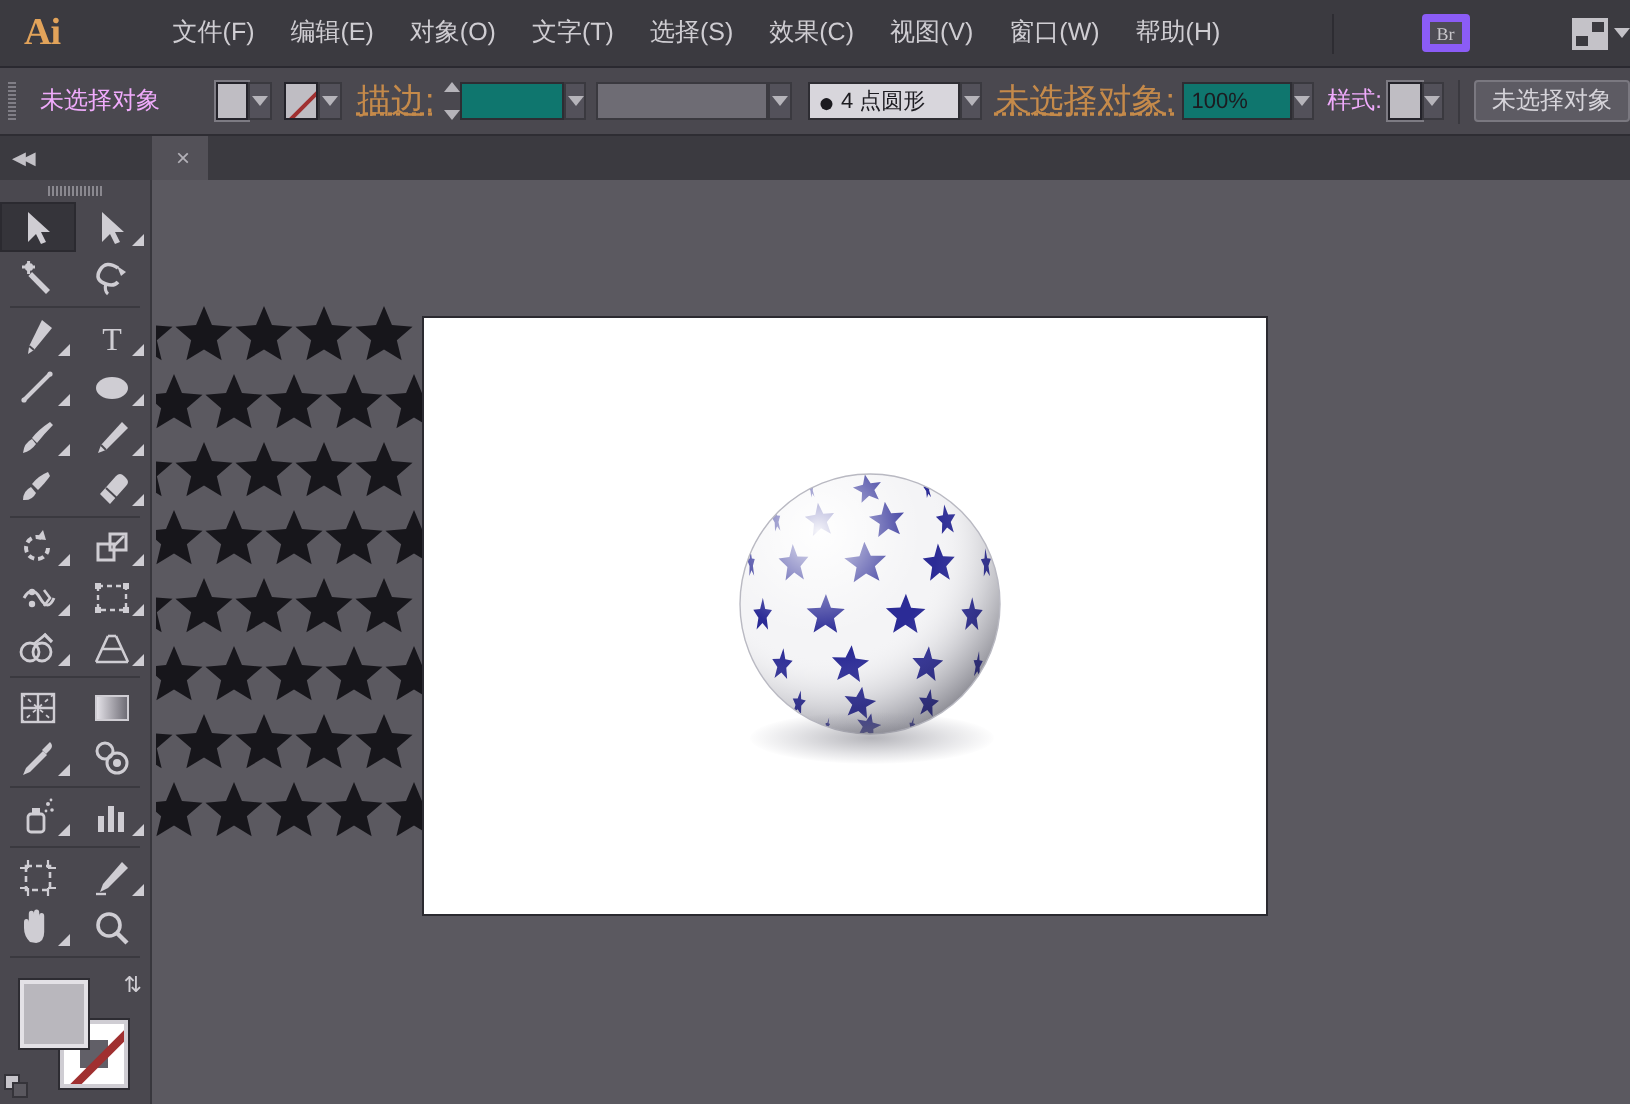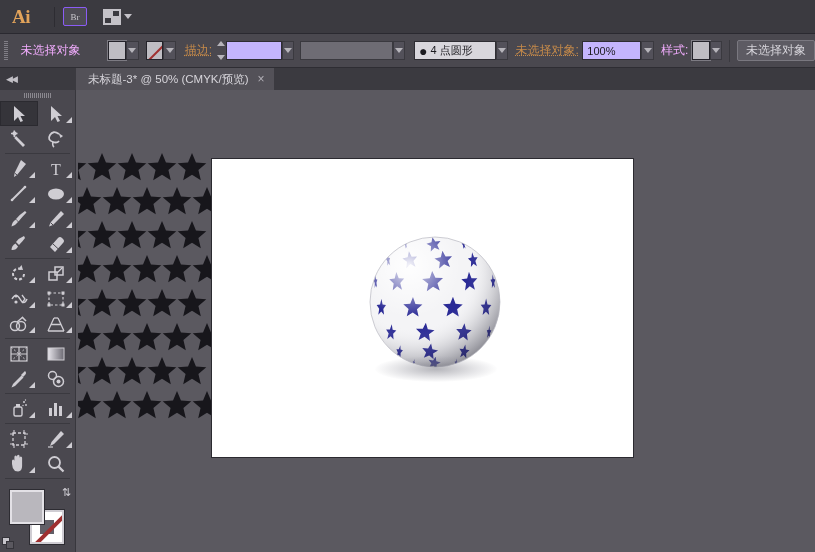--- a/index.html
+++ b/index.html
@@ -10,40 +10,41 @@
     font-family: "Liberation Sans", "DejaVu Sans", sans-serif;
   }
   #app { position: relative; width: 815px; height: 552px; }
 
   
   .menubar {
     position: absolute; left: 0; top: 0; width: 815px; height: 34px;
     background: #3b3a40;
     display: flex; align-items: center;
     border-bottom: 1px solid #2a2930;
+    justify-content: space-between;
   }
   .ai-logo {
     width: 42px; height: 34px;
     display: flex; align-items: center; justify-content: center;
     color: #e2a35a; font-weight: bold; font-size: 19px;
     font-family: "Liberation Serif", serif;
     letter-spacing: -0.5px;
   }
   .menu-item {
     color: #cfcdd2; font-size: 12.5px;
     padding: 4px 8px; margin: 0 1px;
     white-space: nowrap; cursor: default;
   }
   .menu-sep {
     width: 1px; height: 20px; background: #2d2c32;
     margin: 0 8px 0 12px;
   }
   .br-btn {
     width: 24px; height: 19px; background: #4e4c54;
-    border: 1px solid #8b5cf6; border-radius: 2px;
+    border: 4px solid #8b5cf6; border-radius: 2px;
     color: #c9c7cc; font-size: 9px;
     display: flex; align-items: center; justify-content: center;
     font-family: "Liberation Serif", serif;
   }
   .ws-btn {
     margin-left: 16px; display: flex; align-items: center; gap: 3px;
   }
   .ws-grid {
     width: 18px; height: 16px; border: 1.5px solid #c4c2c8;
     display: grid; grid-template-columns: 1fr 1fr; grid-template-rows: 1fr 1fr;
@@ -62,21 +63,21 @@
     background: #4a484f;
     display: flex; align-items: center;
     border-bottom: 1px solid #2e2d33;
     padding-left: 4px;
   }
   .grip {
     width: 5px; height: 20px; margin-right: 8px;
     background-image: repeating-linear-gradient(to bottom, #807e86 0 1px, transparent 1px 2px);
   }
   .cb-label { color: #f0abfc; font-size: 12px; white-space: nowrap; }
-  .cb-label-orange { color: #c58a4a; font-size: 12px; white-space: nowrap;
+  .cb-label-orange { color: #c58a4a; font-size: 17px; white-space: nowrap;
     text-decoration: underline; text-decoration-style: dotted; }
   .cb-sep { width: 1px; height: 22px; background: #3a393f; margin: 0 7px; }
 
   .swatch-box {
     width: 20px; height: 19px; background: #bfbdc3;
     border: 1px solid #24232a; outline: 1px solid #7d7b83;
   }
   .swatch-none {
     width: 20px; height: 19px; background: #bfbdc3;
     border: 1px solid #24232a; position: relative; overflow: hidden;
@@ -97,21 +98,21 @@
     border-top: 5px solid #b6b4ba;
   }
   .spinner {
     width: 11px; height: 19px; display: flex; flex-direction: column;
     justify-content: space-between; align-items: center;
     background: #4a484f;
   }
   .spin-up { width:0;height:0; border-left:4px solid transparent;border-right:4px solid transparent;border-bottom:5px solid #b6b4ba; }
   .spin-dn { width:0;height:0; border-left:4px solid transparent;border-right:4px solid transparent;border-top:5px solid #b6b4ba; }
   .field {
-    height: 19px; background: #c4b5fd; border: 1px solid #2e2d33;
+    height: 19px; background: #0f766e; border: 1px solid #2e2d33;
     color: #1c1b20; font-size: 11px; display: flex; align-items: center;
     padding: 0 4px; white-space: nowrap;
   }
   .field.dark  { background: #6e6c74; border-color:#3a393f; }
   .field.white { background: #d8d6dc; }
   .doc-setup-btn {
     height: 21px; background: #5d5b63; border: 1px solid #7a7880;
     border-radius: 2px; color: #d6d4da; font-size: 12px;
     display: flex; align-items: center; padding: 0 8px; white-space: nowrap;
   }
@@ -209,20 +210,31 @@
     background: radial-gradient(ellipse at 50% 50%, rgba(120,120,130,0.55) 0%, rgba(150,150,160,0.25) 45%, rgba(255,255,255,0) 72%);
   }
 </style>
 </head>
 <body>
 
 <div id="app">
 
   <div class="menubar">
     <div class="ai-logo">Ai</div>
+    <div id="menu-items" style="display:flex;align-items:center;">
+        <div class="menu-item">文件(F)</div>
+        <div class="menu-item">编辑(E)</div>
+        <div class="menu-item">对象(O)</div>
+        <div class="menu-item">文字(T)</div>
+        <div class="menu-item">选择(S)</div>
+        <div class="menu-item">效果(C)</div>
+        <div class="menu-item">视图(V)</div>
+        <div class="menu-item">窗口(W)</div>
+        <div class="menu-item">帮助(H)</div>
+      </div>
     <div class="menu-sep"></div>
     <div class="br-btn">Br</div>
     <div class="ws-btn">
       <div class="ws-grid">
           <i></i>
           <i></i>
           <i></i>
           <i></i>
         </div>
       <div class="caret-dn"></div>
@@ -274,21 +286,20 @@
 
     <div class="cb-sep"></div>
     <div class="doc-setup-btn">未选择对象</div>
   </div>
 
   <div class="tabbar"></div>
   <div class="panel-collapse">
     <span class="collapse-arrows">◀◀</span>
   </div>
   <div class="doc-tab">
-    <span class="title">未标题-3* @ 50% (CMYK/预览)</span>
     <span class="closex">×</span>
   </div>
 
   <div class="toolpanel">
     <div class="tool-grip">
         <i></i>
       </div>
     <div id="tool-grid-host">
         <div class="tool-grid">
           <div class="tool sel" title="选择工具">

